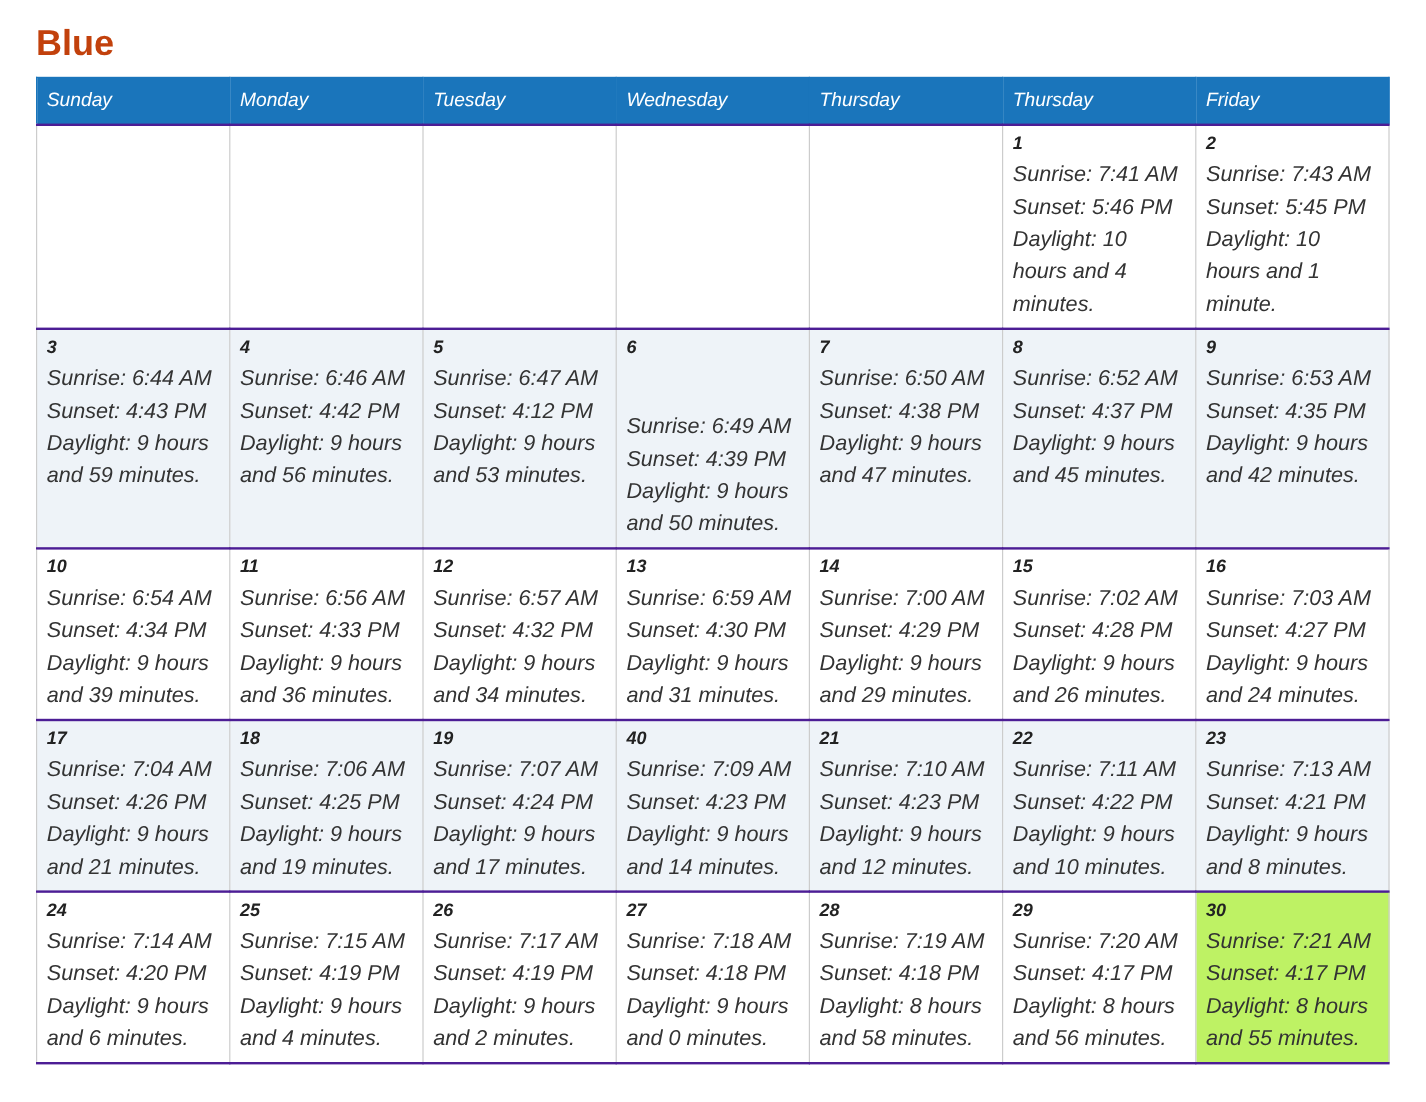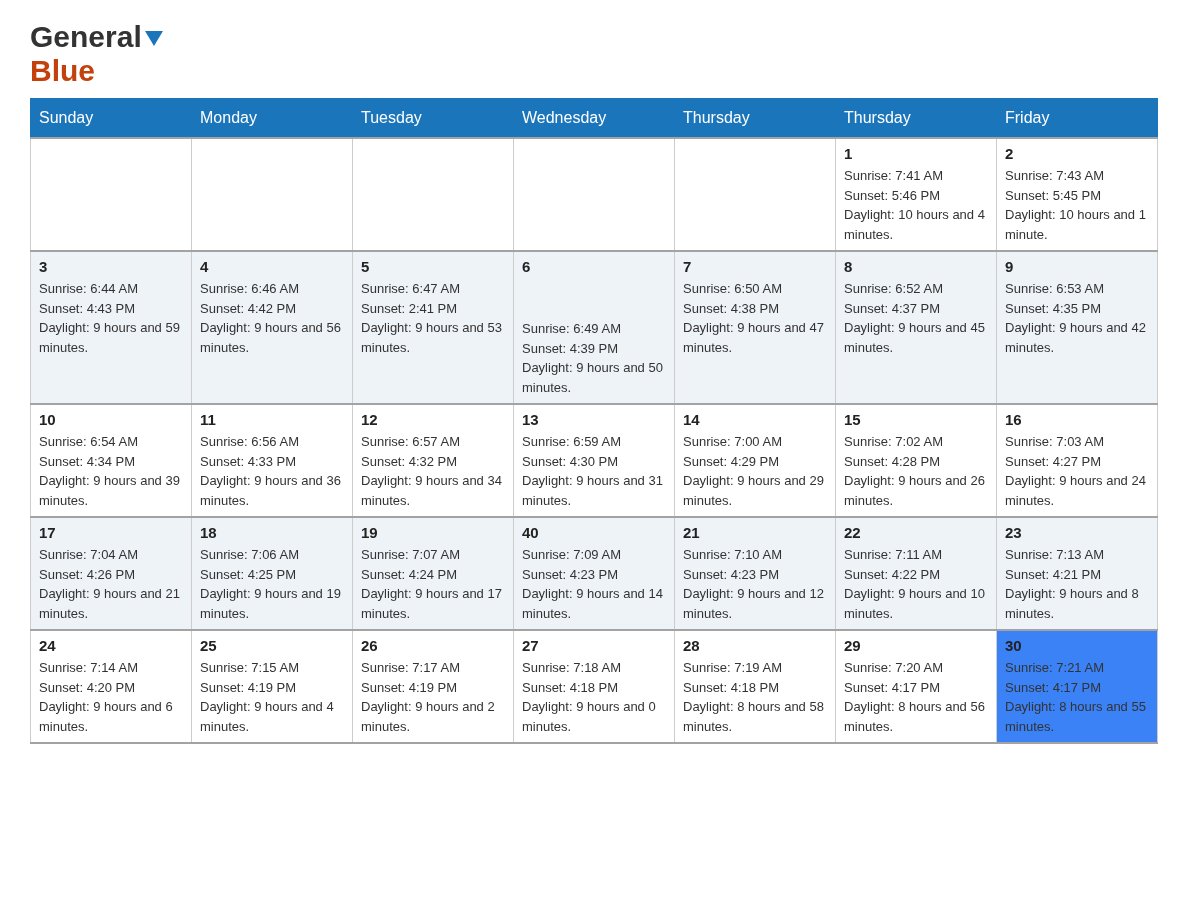--- a/index.html
+++ b/index.html
@@ -52,31 +52,32 @@
     .calendar td {
       vertical-align: top;
       border: 1px solid #ccc;
       padding: 6px 8px;
       width: 14.28%;
       min-height: 100px;
       font-size: 13px;
       color: #333;
     }
     .calendar tr {
-      border-bottom: 2px solid #a3a3a3;
+      border-bottom: 2px solid #4c1d95;
+      font-style: italic;
     }
     .day-number {
       font-size: 15px;
       font-weight: bold;
       color: #222;
       display: block;
       margin-bottom: 4px;
     }
     .day-info {
-      font-size: 13px;
+      font-size: 18px;
       color: #333;
       line-height: 1.5;
     }
     .empty-cell {
       background: #f9f9f9;
     }
     .calendar tbody tr:nth-child(odd) td {
       background-color: #fff;
     }
     .calendar tbody tr:nth-child(even) td {
@@ -93,25 +94,20 @@
     }
     .logo-name .blue-part {
       color: #c2410c;
     }
   </style>
 </head>
 <body>
 
 <div class="header">
   <div class="logo">
-    <div class="logo-wrapper">
-      <span class="logo-name">
-        General<span style="display:inline-block; width:0; height:0; border-left:9px solid transparent; border-right:9px solid transparent; border-top:15px solid #1a75bb; margin-left:3px; margin-bottom:2px; vertical-align:middle;"></span>
-      </span>
-    </div>
     <div>
       <span class="logo-name">
         <span class="blue-part">Blue</span>
       </span>
     </div>
   </div>
   <div class="title-block">
     <div class="main-title"></div>
     <div class="subtitle"></div>
   </div>
@@ -158,21 +154,21 @@
         </td>
         <td style="background-color: rgb(238, 243, 248);">
           <span class="day-number">4</span>
           <div class="day-info" style="white-space: pre-line;">Sunrise: 6:46 AM
 Sunset: 4:42 PM
 Daylight: 9 hours and 56 minutes.</div>
         </td>
         <td style="background-color: rgb(238, 243, 248);">
           <span class="day-number">5</span>
           <div class="day-info" style="white-space: pre-line;">Sunrise: 6:47 AM
-Sunset: 2:41 PM
+Sunset: 4:12 PM
 Daylight: 9 hours and 53 minutes.</div>
         </td>
         <td style="background-color: rgb(238, 243, 248);">
           <span class="day-number">6</span>
           <div class="day-info" style="white-space: pre-line; margin-top: 44px;">Sunrise: 6:49 AM
 Sunset: 4:39 PM
 Daylight: 9 hours and 50 minutes.</div>
         </td>
         <td style="background-color: rgb(238, 243, 248);">
           <span class="day-number">7</span>
@@ -311,21 +307,21 @@
           <div class="day-info" style="white-space: pre-line;">Sunrise: 7:19 AM
 Sunset: 4:18 PM
 Daylight: 8 hours and 58 minutes.</div>
         </td>
         <td style="background-color: rgb(255, 255, 255);">
           <span class="day-number">29</span>
           <div class="day-info" style="white-space: pre-line;">Sunrise: 7:20 AM
 Sunset: 4:17 PM
 Daylight: 8 hours and 56 minutes.</div>
         </td>
-        <td style="background-color: #3b82f6;">
+        <td style="background-color: #bef264;">
           <span class="day-number">30</span>
           <div class="day-info" style="white-space: pre-line;">Sunrise: 7:21 AM
 Sunset: 4:17 PM
 Daylight: 8 hours and 55 minutes.</div>
         </td>
       </tr>
     </tbody>
 </table>
 
 </body></html>

